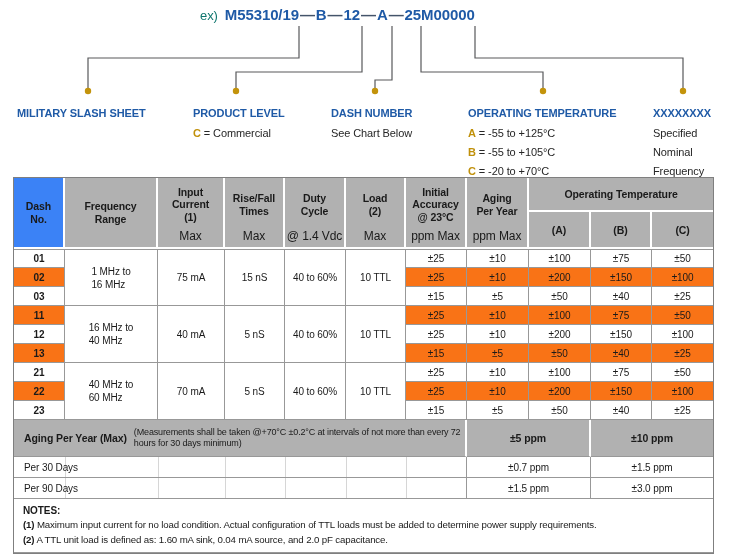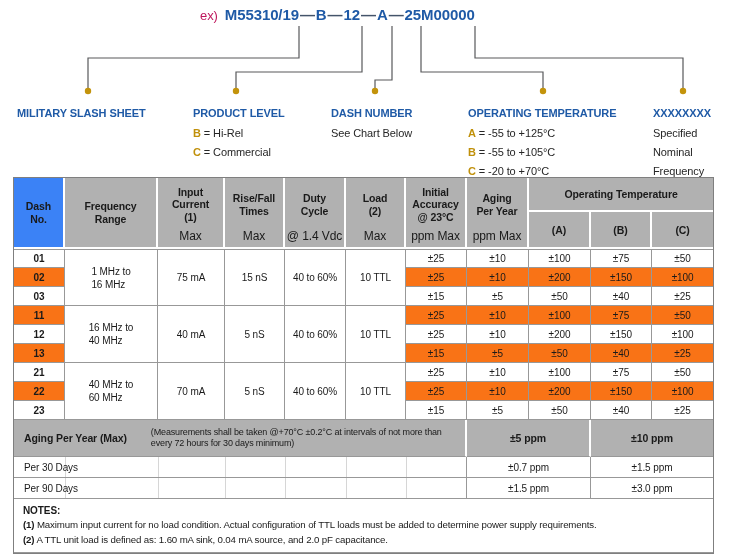--- a/index.html
+++ b/index.html
@@ -7,21 +7,21 @@
   body {
     width: 733px; height: 560px;
     font-family: "Liberation Sans", sans-serif;
     color: #1a1a1a;
     letter-spacing: -0.1px;
   }
   .stage { position: relative; width: 733px; height: 560px; overflow: hidden; background: #fff; }
 
   
   .pn-row { position: absolute; top: 6px; left: 200px; display: flex; align-items: baseline; white-space: nowrap; }
-  .pn-prefix { font-size: 13px; color: #be185d; margin-right: 7px; }
+  .pn-prefix { font-size: 13px; color: #0f766e; margin-right: 7px; }
   .pn-seg { font-size: 15px; font-weight: bold; color: #1F5AA6; }
   .pn-sep { font-size: 15px; font-weight: bold; color: #44546A; margin: 0 1px; }
 
   
   svg.connector { position: absolute; left: 0; top: 0; }
 
   
   .legend-block { position: absolute; top: 106px; }
   .legend-block:nth-of-type(1) { left: 17px; }
   .legend-block:nth-of-type(2) { left: 193px; }
@@ -59,21 +59,21 @@
   tr td:last-child { border-right: 0; }
   tr.first-body td { border-top: 1px solid #989898; }
   td.dashc { font-weight: bold; }
   td.st { background: #f97316; }
   .freq-lines { display: inline-block; text-align: left; line-height: 13px; }
 
   
   td.aging-label-cell { background: #B1B1B1; border-right: 2px solid #fff; height: 37px; }
   .aging-flex { display: flex; align-items: center; height: 100%; }
   .aging-label { font-weight: bold; font-size: 10.5px; white-space: nowrap; padding-left: 10px; }
-  .aging-note { flex: 1; font-size: 9px; line-height: 11.5px; text-align: left; padding: 0 4px 0 24px; letter-spacing: -0.15px; }
+  .aging-note { flex: 1; font-size: 9px; line-height: 11.5px; text-align: left; padding: 0 4px 0 7px; letter-spacing: -0.15px; }
   td.aging-val { background: #B1B1B1; font-weight: bold; font-size: 10.5px; border-right: 2px solid #fff; margin-top: 8px; }
   td.per-label {
     text-align: left; padding-left: 10px; height: 21px;
     background-image:
       linear-gradient(#d6d6d6,#d6d6d6), linear-gradient(#d6d6d6,#d6d6d6),
       linear-gradient(#d6d6d6,#d6d6d6), linear-gradient(#d6d6d6,#d6d6d6),
       linear-gradient(#d6d6d6,#d6d6d6), linear-gradient(#d6d6d6,#d6d6d6);
     background-size: 1px 100%, 1px 100%, 1px 100%, 1px 100%, 1px 100%, 1px 100%;
     background-position: 51px 0, 144px 0, 211px 0, 271px 0, 332px 0, 392px 0;
     background-repeat: no-repeat;
@@ -111,21 +111,20 @@
       <circle cx="683" cy="91" r="3.2"></circle>
     </g>
   </svg>
 
   <div id="legend-row">
       <div class="legend-block">
         <div class="legend-title">MILITARY SLASH SHEET</div>
       </div>
       <div class="legend-block">
         <div class="legend-title">PRODUCT LEVEL</div>
-        <div class="legend-line"><span class="legend-code">B</span> <span>= Hi-Rel</span></div>
         <div class="legend-line"><span class="legend-code">C</span> <span>= Commercial</span></div>
       </div>
       <div class="legend-block">
         <div class="legend-title">DASH NUMBER</div>
         <div class="legend-line"><span>See Chart Below</span></div>
       </div>
       <div class="legend-block">
         <div class="legend-title">OPERATING TEMPERATURE</div>
         <div class="legend-line"><span class="legend-code">A</span> <span>= -55 to +125°C</span></div>
         <div class="legend-line"><span class="legend-code">B</span> <span>= -55 to +105°C</span></div>

